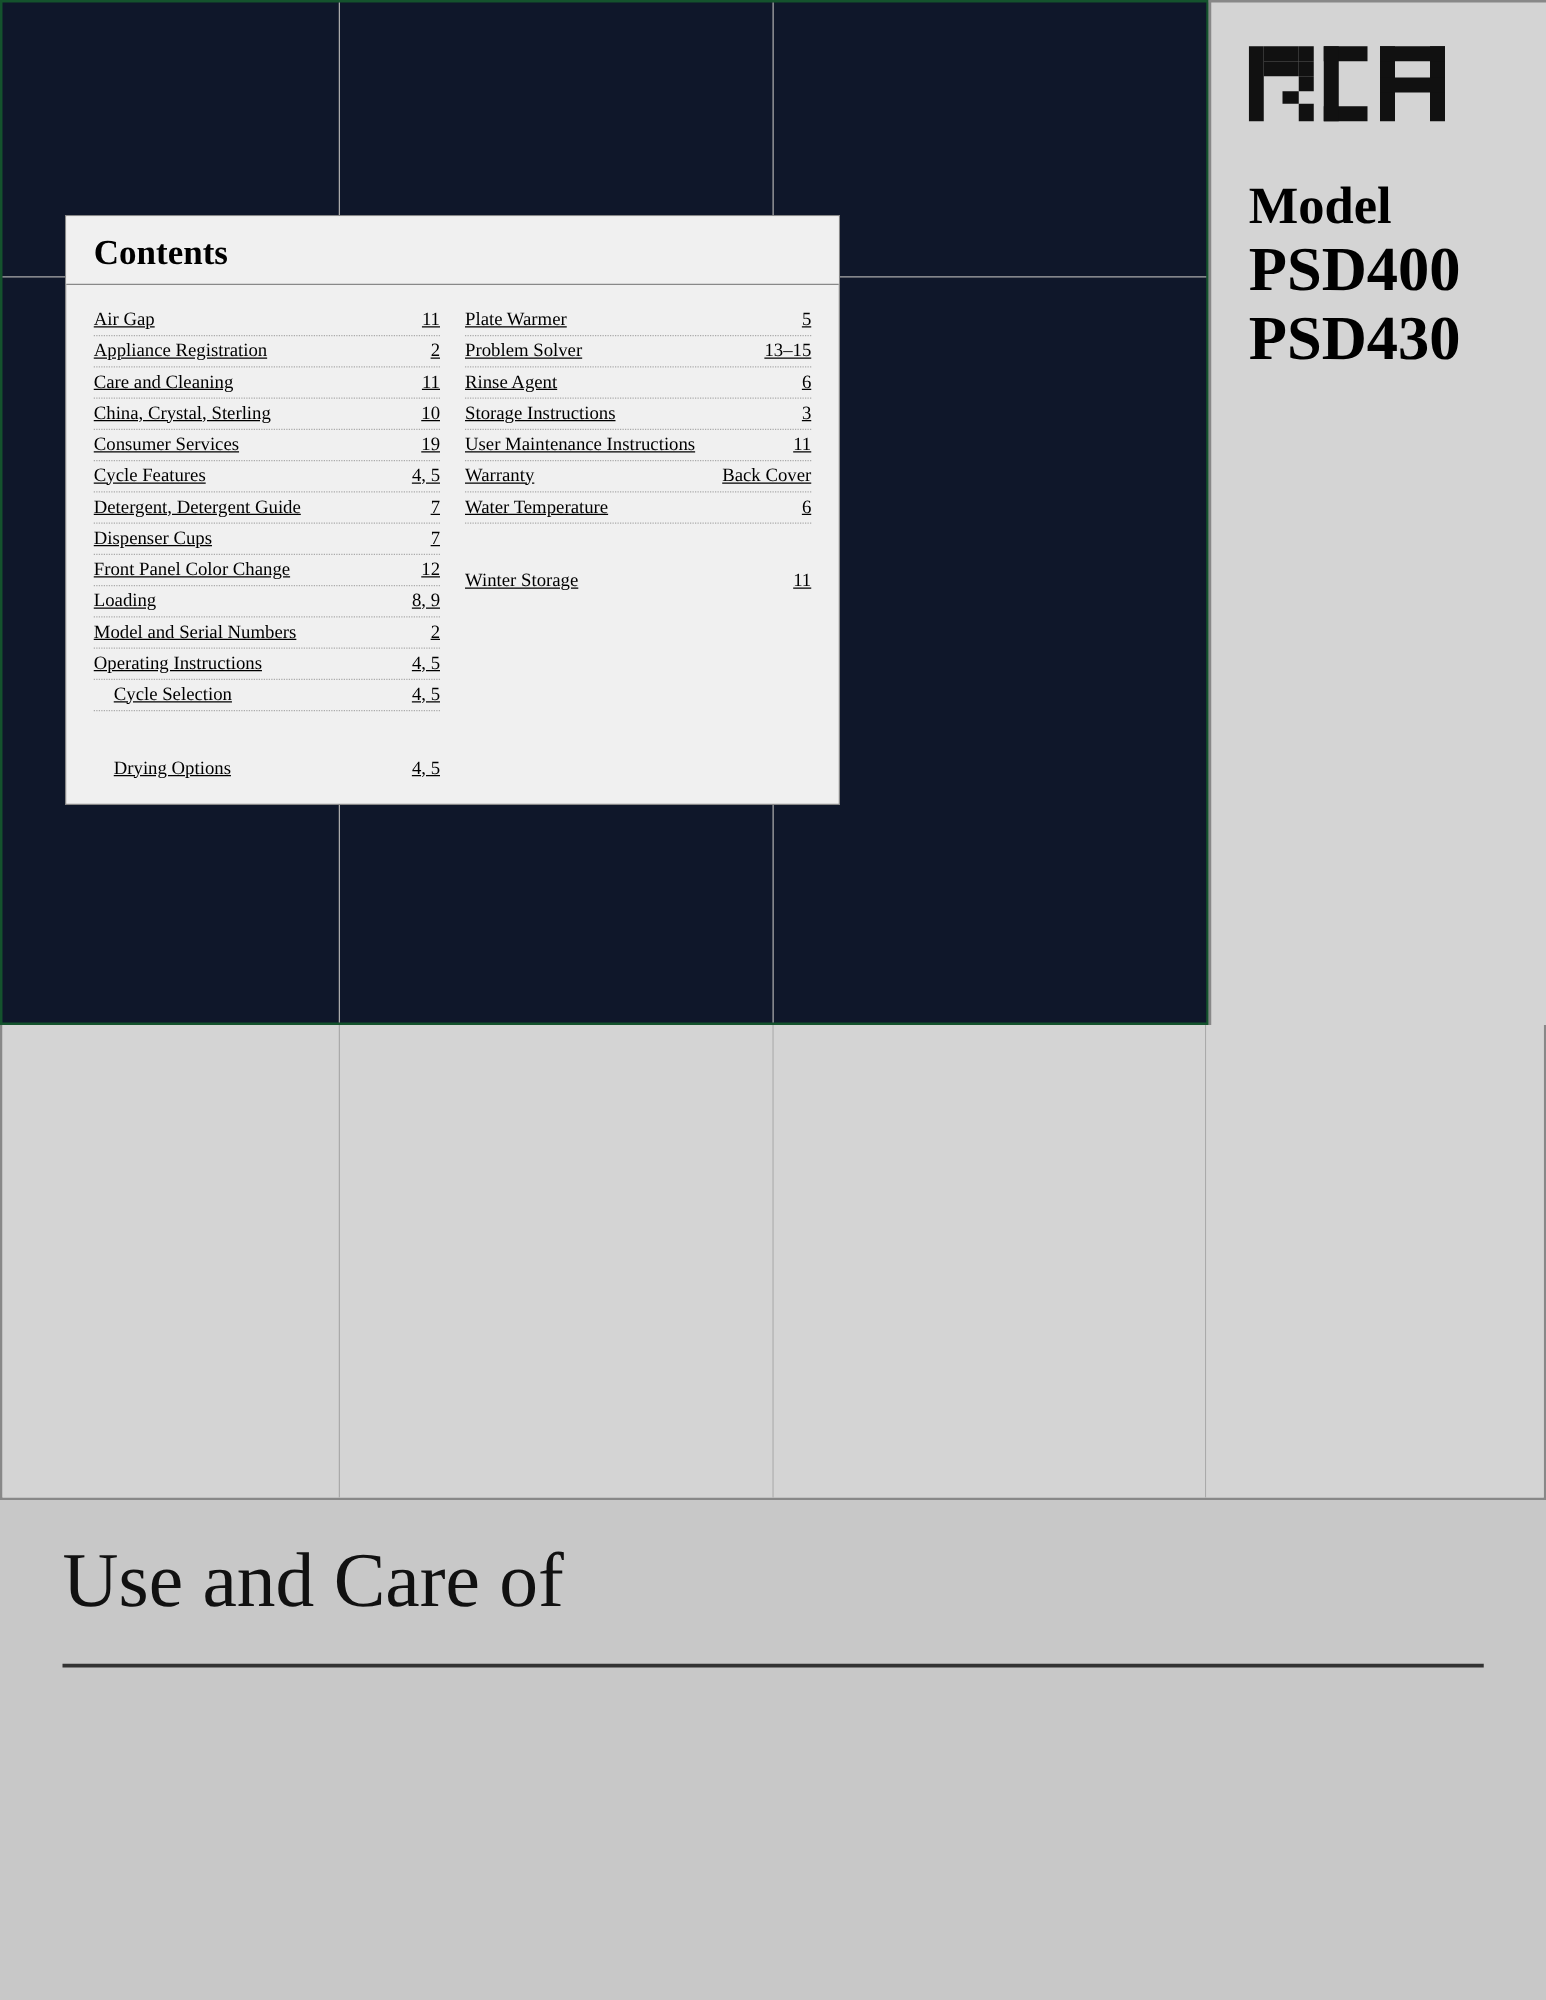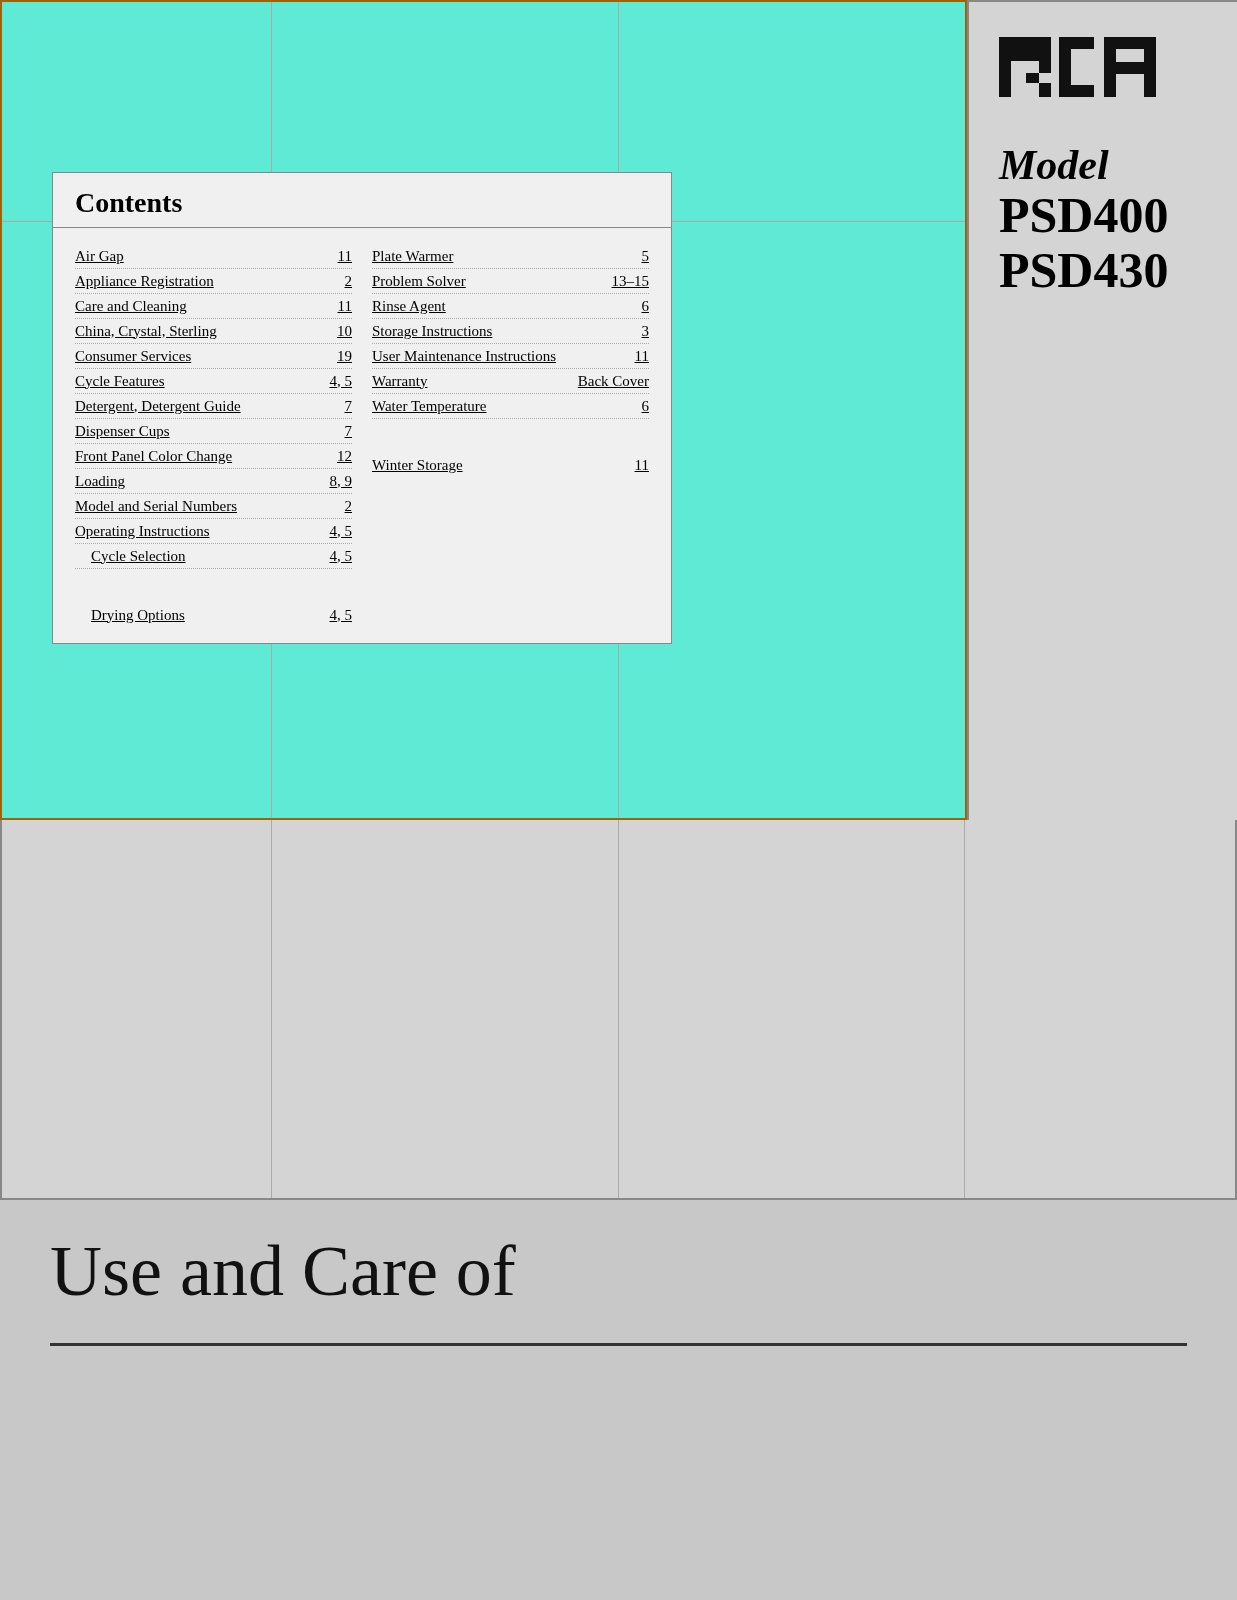--- a/index.html
+++ b/index.html
@@ -23,23 +23,23 @@
     .top-section {
       display: flex;
       flex-direction: row;
       height: 820px;
       position: relative;
     }
 
     
     .content-area {
       flex: 1;
-      background: #5eead4;
+      background: #0f172a;
       position: relative;
-      border: 2px solid #a16207;
+      border: 2px solid #14532d;
     }
 
     
     .grid-lines {
       position: absolute;
       top: 0; left: 0; right: 0; bottom: 0;
       display: grid;
       grid-template-columns: 270px 1fr 1fr;
       grid-template-rows: 220px 1fr;
     }
@@ -146,21 +146,20 @@
     }
 
     .model-text {
       font-family: Georgia, serif;
     }
 
     .model-label {
       font-size: 42px;
       font-weight: bold;
       line-height: 1.1;
-      font-style: italic;
     }
 
     .model-number {
       font-size: 50px;
       font-weight: bold;
       line-height: 1.1;
     }
 
     
     .bottom-grid {
@@ -184,21 +183,21 @@
     }
 
     
     .bottom-title-area {
       padding: 30px 50px 20px 50px;
       background: #c8c8c8;
     }
 
     .main-title {
       font-family: Georgia, serif;
-      font-size: 72px;
+      font-size: 62px;
       font-weight: normal;
       line-height: 1.15;
       color: #111;
     }
 
     .title-divider {
       height: 3px;
       background: #333;
       margin: 10px 50px 0 50px;
     }

